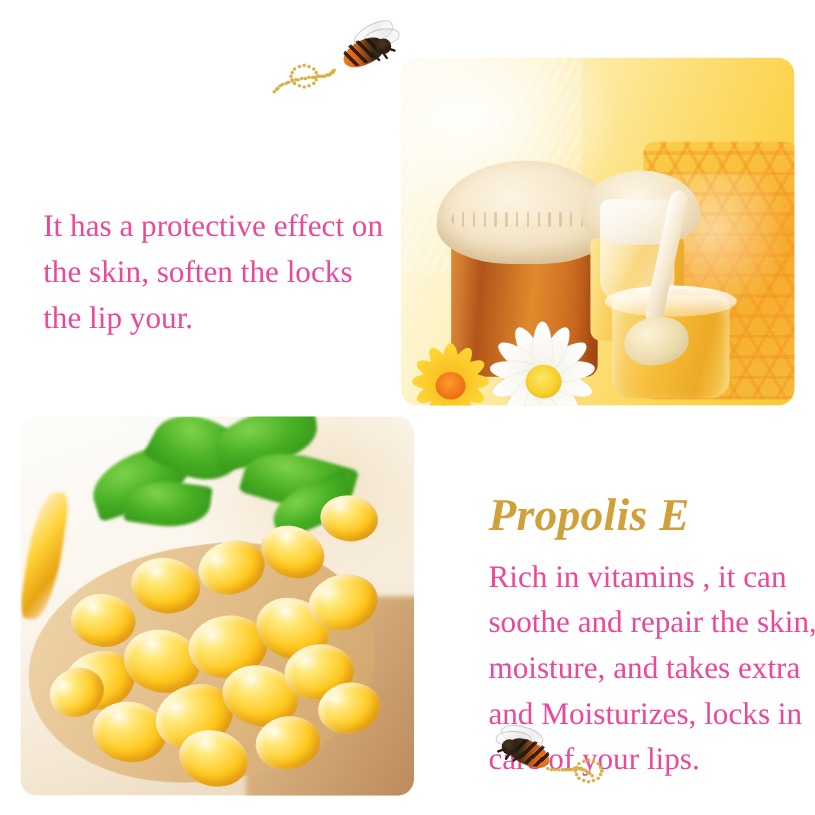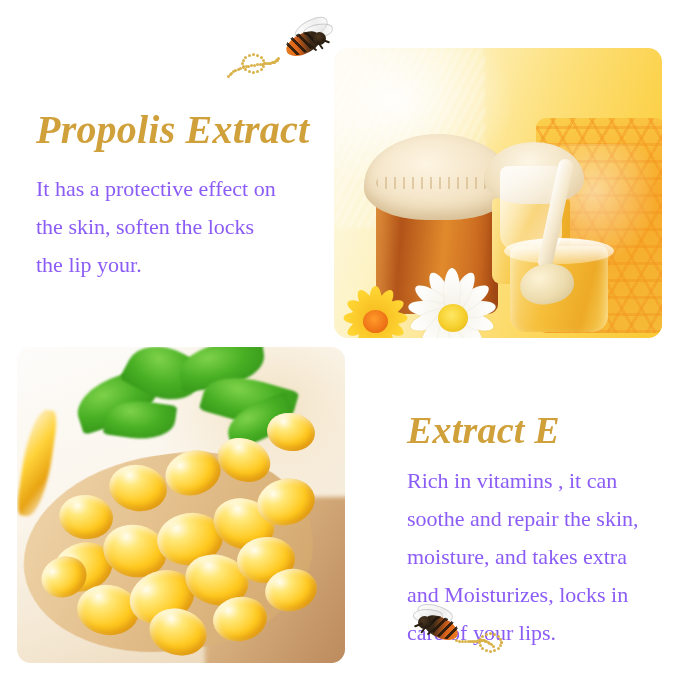--- a/index.html
+++ b/index.html
@@ -24,22 +24,22 @@
     font-family: "Liberation Serif", serif;
     font-style: italic;
     font-weight: bold;
     color: #d0a03a;
     letter-spacing: 0.2px;
     white-space: nowrap;
   }
   .body-copy {
     position: absolute;
     font-family: "Liberation Serif", serif;
-    color: #8b5cf6;
-    font-size: 22px;
+    color: #ec4899;
+    font-size: 26px;
     line-height: 38px;
   }
   .body-copy .ln { display: block; white-space: nowrap; }
 
   #propolis-heading { left: 36px; top: 106px; font-size: 40px; }
   #propolis-copy    { left: 36px; top: 170px; width: 290px; }
 
   #vitamin-heading  { left: 407px; top: 408px; font-size: 38px; }
   #vitamin-copy     { left: 407px; top: 462px; width: 265px; }
 
@@ -247,21 +247,20 @@
   }
 
   #bee-top { left: 277px; top: 22px; width: 60px; height: 48px; }
   #bee-bottom { left: 409px; top: 606px; width: 58px; height: 46px; }
 </style>
 </head>
 <body>
 
 <div class="page">
 
-  <div class="heading" id="propolis-heading">Propolis Extract</div>
 
   <div class="body-copy" id="propolis-copy">
     <span class="ln">It has a protective effect on</span>
     <span class="ln">the skin, soften the locks</span>
     <span class="ln">the lip your.</span>
   </div>
 
   <div class="photo" id="honey-photo">
     <div class="sheen"></div>
     <div class="comb"></div>
@@ -339,21 +338,21 @@
         <div class="cap" style="left: 42px; top: 148px; width: 54px; height: 44px; transform: rotate(6deg);"></div>
         <div class="cap" style="left: 248px; top: 222px; width: 52px; height: 42px; transform: rotate(-12deg);"></div>
         <div class="cap" style="left: 132px; top: 262px; width: 58px; height: 46px; transform: rotate(16deg);"></div>
         <div class="cap" style="left: 196px; top: 250px; width: 54px; height: 44px; transform: rotate(-10deg);"></div>
         <div class="cap" style="left: 250px; top: 66px; width: 48px; height: 38px; transform: rotate(8deg);"></div>
         <div class="cap" style="left: 24px; top: 210px; width: 46px; height: 40px; transform: rotate(-24deg);"></div>
       </div>
     <div class="drop"></div>
   </div>
 
-  <div class="heading" id="vitamin-heading">Extract E</div>
+  <div class="heading" id="vitamin-heading">Propolis E</div>
 
   <div class="body-copy" id="vitamin-copy">
     <span class="ln">Rich in vitamins , it can</span>
     <span class="ln">soothe and repair the skin,</span>
     <span class="ln">moisture, and takes extra</span>
     <span class="ln">and Moisturizes, locks in</span>
     <span class="ln">care of your lips.</span>
   </div>
 
   <div class="bee" id="bee-top">

